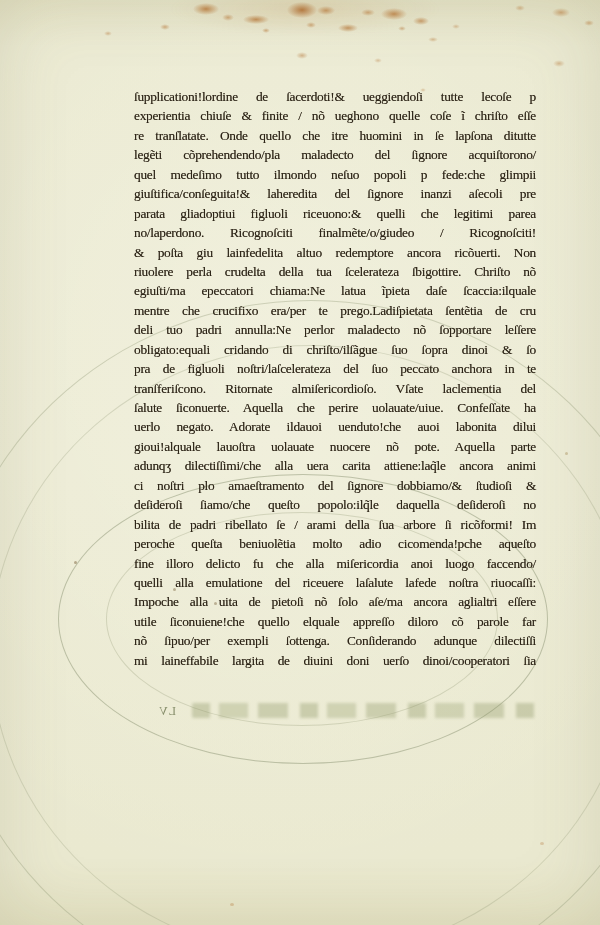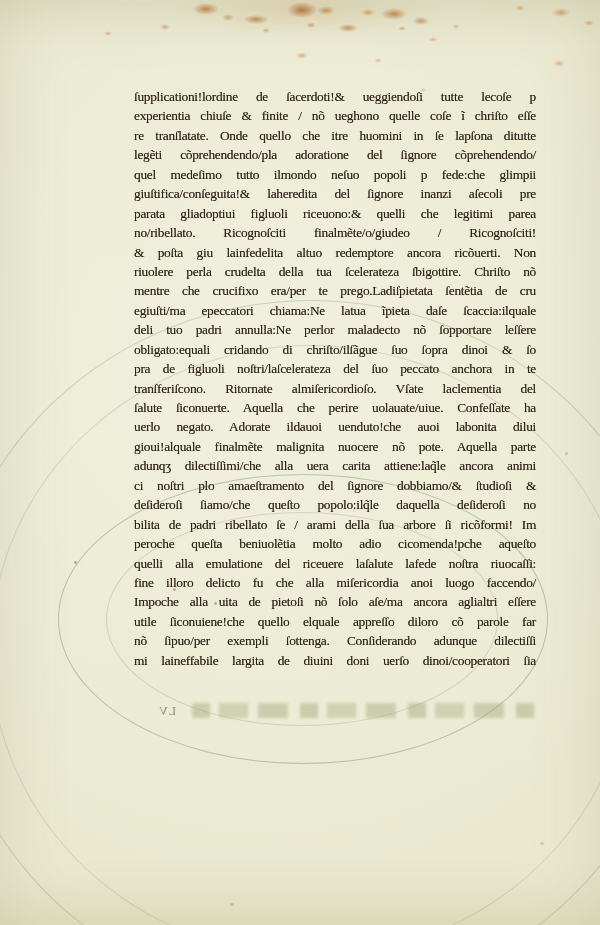--- a/index.html
+++ b/index.html
@@ -123,43 +123,43 @@
     <div class="fox" style="left:214px;top:602px;width:3px;height:3px;background:rgba(110,85,45,.40);"></div>
     <div class="fox" style="left:565px;top:452px;width:3px;height:3px;background:rgba(150,120,60,.35);"></div>
     <div class="fox" style="left:230px;top:903px;width:4px;height:3px;background:rgba(176,108,42,.30);"></div>
     <div class="fox" style="left:540px;top:842px;width:4px;height:3px;background:rgba(176,108,42,.28);"></div>
   </div>
 
   <div class="text-column">
       <div class="line">ſupplicationi!lordine de ſacerdoti!&amp; ueggiendoſi tutte lecoſe p</div>
       <div class="line">experientia chiuſe &amp; finite / nõ ueghono quelle coſe ĩ chriſto eſſe</div>
       <div class="line">re tranſlatate. Onde quello che itre huomini in ſe lapſona ditutte</div>
-      <div class="line">legẽti cõprehendendo/pla adoratione del ſignore cõprehendendo/</div>
+      <div class="line">legẽti cõprehendendo/pla maladecto del ſignore acquiſtorono/</div>
       <div class="line">quel medeſimo tutto ilmondo neſuo popoli p fede:che glimpii</div>
       <div class="line">giuſtifica/conſeguita!&amp; laheredita del ſignore inanzi aſecoli pre</div>
       <div class="line">parata gliadoptiui figluoli riceuono:&amp; quelli che legitimi parea</div>
-      <div class="line">no/ribellato. Ricognoſciti finalmẽte/o/giudeo / Ricognoſciti!</div>
+      <div class="line">no/laperdono. Ricognoſciti finalmẽte/o/giudeo / Ricognoſciti!</div>
       <div class="line">&amp; poſta giu lainfedelita altuo redemptore ancora ricõuerti. Non</div>
       <div class="line">riuolere perla crudelta della tua ſcelerateza ſbigottire. Chriſto nõ</div>
+      <div class="line">egiuſti/ma epeccatori chiama:Ne latua ĩpieta daſe ſcaccia:ilquale</div>
       <div class="line">mentre che crucifixo era/per te prego.Ladiſpietata ſentẽtia de cru</div>
-      <div class="line">egiuſti/ma epeccatori chiama:Ne latua ĩpieta daſe ſcaccia:ilquale</div>
       <div class="line">deli tuo padri annulla:Ne perlor maladecto nõ ſopportare leſſere</div>
       <div class="line">obligato:equali cridando di chriſto/ilſãgue ſuo ſopra dinoi &amp; ſo</div>
       <div class="line">pra de figluoli noſtri/laſcelerateza del ſuo peccato anchora in te</div>
       <div class="line">tranſferiſcono. Ritornate almiſericordioſo. Vſate laclementia del</div>
       <div class="line">ſalute ſiconuerte. Aquella che perire uolauate/uiue. Confeſſate ha</div>
       <div class="line">uerlo negato. Adorate ildauoi uenduto!che auoi labonita dilui</div>
-      <div class="line">gioui!alquale finalmẽte malignita nuocere nõ pote. Aquella parte</div>
+      <div class="line">gioui!alquale lauoſtra uolauate nuocere nõ pote. Aquella parte</div>
       <div class="line">adunqʒ dilectiſſimi/che alla uera carita attiene:laq̃le ancora animi</div>
       <div class="line">ci noſtri plo amaeſtramento del ſignore dobbiamo/&amp; ſtudioſi &amp;</div>
       <div class="line">deſideroſi ſiamo/che queſto popolo:ilq̃le daquella deſideroſi no</div>
       <div class="line">bilita de padri ribellato ſe / arami della ſua arbore ſi ricõformi! Im</div>
       <div class="line">peroche queſta beniuolẽtia molto adio cicomenda!pche aqueſto</div>
+      <div class="line">fine illoro delicto fu che alla miſericordia anoi luogo faccendo/</div>
       <div class="line">quelli alla emulatione del riceuere laſalute lafede noſtra riuocaſſi:</div>
-      <div class="line">fine illoro delicto fu che alla miſericordia anoi luogo faccendo/</div>
       <div class="line">Impoche alla uita de pietoſi nõ ſolo aſe/ma ancora aglialtri eſſere</div>
       <div class="line">utile ſiconuiene!che quello elquale appreſſo diloro cõ parole far</div>
       <div class="line">nõ ſipuo/per exempli ſottenga. Conſiderando adunque dilectiſſi</div>
       <div class="line">mi laineffabile largita de diuini doni uerſo dinoi/cooperatori ſia</div>
     </div>
 
   <div class="show-through"></div>
   <div class="show-through-mark">LV</div>
 
 </div>

